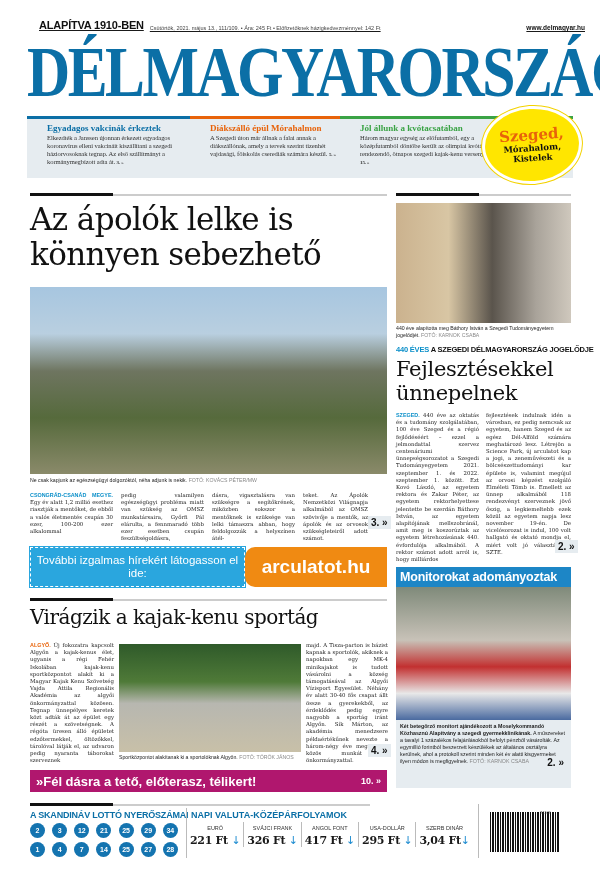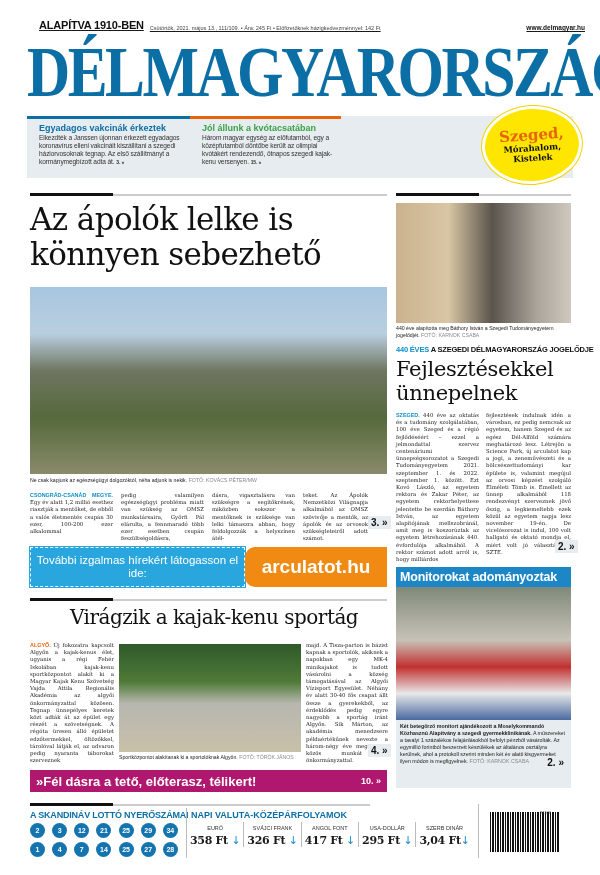--- a/index.html
+++ b/index.html
@@ -7,21 +7,21 @@
   .abs { position: absolute; }
   
   .topline { left: 39px; top: 19px; width: 546px; height: 12px; display: flex; align-items: flex-end; text-decoration: underline; }
   .founded { font-weight: bold; font-size: 11px; letter-spacing: -0.2px; color: #111; }
   .issue { font-size: 5.5px; color: #444; margin-left: 6px; }
   .site { margin-left: auto; font-weight: bold; font-size: 6.5px; color: #111; }
   
   .masthead { left: 27px; top: 36px; width: 548px; height: 72px; font-family: "Liberation Serif", serif; font-weight: bold; color: #0b6fa6; font-size: 72px; line-height: 72px; letter-spacing: -3px; transform: scaleX(0.83); transform-origin: left top; white-space: nowrap; }
   
   .teasers { left: 27px; top: 116px; width: 546px; height: 62px; background: #e6ecf0; display: flex; }
-  .teaser { flex: 1; padding: 4px 4px 0 12px; border-top: 3px solid; }
+  .teaser { flex: 1; padding: 4px 4px 0 20px; border-top: 3px solid; font-family: Liberation Serif, serif; }
   .teaser:nth-child(1) { border-color: #0b6fa6; flex: 0 0 163px; }
   .teaser:nth-child(2) { border-color: #e8630a; flex: 0 0 150px; }
   .teaser:nth-child(3) { border-color: #3aa345; flex: 1; }
   .teaser h3 { font-size: 9px; font-weight: bold; line-height: 11px; white-space: nowrap; }
   .teaser p { font-size: 6.6px; line-height: 8px; color: #333; letter-spacing: -0.1px; }
   .teaser .pg { font-weight: bold; font-size: 5px; }
   .badge { left: 482px; top: 106px; width: 100px; height: 78px; border-radius: 50%; background: #ffe600; border: 3px solid #fff; display: flex; flex-direction: column; align-items: center; justify-content: center; transform: rotate(-4deg); box-shadow: 0 0 0 1px #f3d200; }
   .badge .b1 { font-family: "DejaVu Serif", serif; font-weight: bold; color: #e8630a; font-size: 15px; line-height: 16px; }
   .badge .b2 { font-family: "DejaVu Serif", serif; font-weight: bold; color: #111; font-size: 8.5px; line-height: 10px; }
   
@@ -33,21 +33,21 @@
       linear-gradient(180deg, #a7c6e0 0%, #b9cfe0 25%, #6e7560 45%, #566a3c 70%, #8a8a6a 100%); }
   .caption { font-size: 5.2px; color: #222; line-height: 7px; }
   .caption .credit { color: #888; }
   .body { font-family: "DejaVu Serif", serif; font-size: 5.4px; line-height: 7.2px; color: #222; text-align: justify; }
   .kicker { color: #0b8fc9; font-weight: bold; font-family: "Liberation Sans", sans-serif; }
   .pgref { font-weight: bold; font-size: 10px; color: #111; background: #e6ecf0; padding: 1px 3px; font-family: "Liberation Sans", sans-serif; }
   
   .promo { left: 30px; top: 547px; width: 357px; height: 40px; display: flex; }
   .promo-left { flex: 0 0 215px; background: #2aa6de; border: 1px dashed #fff; outline: 1px solid #2aa6de; color: #fff; font-weight: normal; font-size: 11.5px; line-height: 13px; text-align: center; padding-top: 6px; }
   .promo-right { flex: 1; background: #f08a12; color: #fff; font-weight: bold; font-size: 19px; display: flex; align-items: center; justify-content: center; border-radius: 10px 0 0 10px; }
-  .h2 { left: 30px; top: 605px; width: 360px; font-family: "DejaVu Serif", serif; font-size: 20px; line-height: 24px; color: #111; letter-spacing: -0.5px; margin-left: 40px; }
+  .h2 { left: 30px; top: 605px; width: 360px; font-family: "DejaVu Serif", serif; font-size: 20px; line-height: 24px; color: #111; letter-spacing: -0.5px; }
   .ph-kayak { left: 119px; top: 644px; width: 182px; height: 108px; background: linear-gradient(180deg,#2f5a2a 0%,#4f7a38 35%,#b7b7b0 55%,#c8c0a8 100%); }
   .magenta { left: 30px; top: 770px; width: 357px; height: 22px; background: #b0176e; color: #fff; font-weight: bold; font-size: 13px; display: flex; align-items: center; padding: 0 6px; }
   .magenta .pg { margin-left: auto; font-size: 9px; }
   
   .ph-uni { left: 396px; top: 203px; width: 175px; height: 120px; background: linear-gradient(90deg,#cbb28e 0%,#d8c6a4 30%,#5a544c 55%,#a9a39a 80%,#cfc8bd 100%); }
   .kick2 { left: 396px; top: 345px; font-size: 7.5px; font-weight: bold; color: #111; letter-spacing: -0.2px; }
   .kick2 .k { color: #0b8fc9; }
   .h3 { left: 396px; top: 357px; width: 180px; font-family: "DejaVu Serif", serif; font-size: 21px; line-height: 24px; color: #111; letter-spacing: -0.3px; }
   .monitor-head { left: 396px; top: 567px; width: 175px; height: 20px; background: #1d86c6; color: #fff; font-weight: bold; font-size: 12.5px; padding-left: 4px; line-height: 20px; letter-spacing: -0.2px; }
   .ph-mon { left: 396px; top: 587px; width: 175px; height: 133px; background: linear-gradient(180deg,#7f8a7a 0%,#c8c2b8 40%,#c23030 60%,#e8e8e8 80%,#4a6aa0 100%); }
@@ -73,20 +73,24 @@
   <span class="issue">Csütörtök, 2021. május 13., 111/109. • Ára: 245 Ft • Előfizetőknek házigkedvezménnyel: 142 Ft</span>
   <span class="site">www.delmagyar.hu</span>
 </div>
 
 <div class="abs masthead">DÉLMAGYARORSZÁG</div>
 
 <div class="abs teasers">
   <div class="teaser">
     <h3 style="color:#0b6fa6">Egyadagos vakcinák érkeztek</h3>
     <p><span>Elkezdték a Janssen újonnan érkezett egyadagos koronavírus elleni vakcináit kiszállítani a szegedi háziorvosoknak tegnap. Az első szállítmányt a kormánymegbízott adta át.</span> <span class="pg">3. »</span></p>
+  </div>
+  <div class="teaser">
+    <h3 style="color:#e8630a">Diákszálló épül Mórahalmon</h3>
+    <p><span>A Szegedi úton már állnak a falai annak a diákszállónak, amely a tervek szerint tizenhét vajdasági, főiskolás cserediák számára készül.</span> <span class="pg">5. »</span></p>
   </div>
   <div class="teaser">
     <h3 style="color:#3aa345">Jól állunk a kvótacsatában</h3>
     <p style="width:135px"><span>Három magyar egység az előfutamból, egy a középfutamból döntőbe került az olimpiai kvótákért rendezendő, ötnapos szegedi kajak-kenu versenyen.</span> <span class="pg">15. »</span></p>
   </div>
 </div>
 <div class="abs badge">
   <span class="b1">Szeged,</span>
   <span class="b2">Mórahalom,</span>
   <span class="b2">Kistelek</span>
@@ -158,21 +162,21 @@
   <span class="ball">14</span>
   <span class="ball">25</span>
   <span class="ball">27</span>
   <span class="ball">28</span>
 </div>
 <div class="abs" style="left:186px;top:808px;width:1px;height:50px;background:#bbb"></div>
 <div class="abs fx-title">NAPI VALUTA-KÖZÉPÁRFOLYAMOK</div>
 <div class="abs fx">
   <div class="fxc">
       <div class="lbl">EURÓ</div>
-      <div class="val"><span>358 Ft</span> <span class="arr">↓</span></div>
+      <div class="val"><span>221 Ft</span> <span class="arr">↓</span></div>
     </div>
   <div class="fxc">
       <div class="lbl">SVÁJCI FRANK</div>
       <div class="val"><span>326 Ft</span> <span class="arr">↓</span></div>
     </div>
   <div class="fxc">
       <div class="lbl">ANGOL FONT</div>
       <div class="val"><span>417 Ft</span> <span class="arr">↓</span></div>
     </div>
   <div class="fxc">

